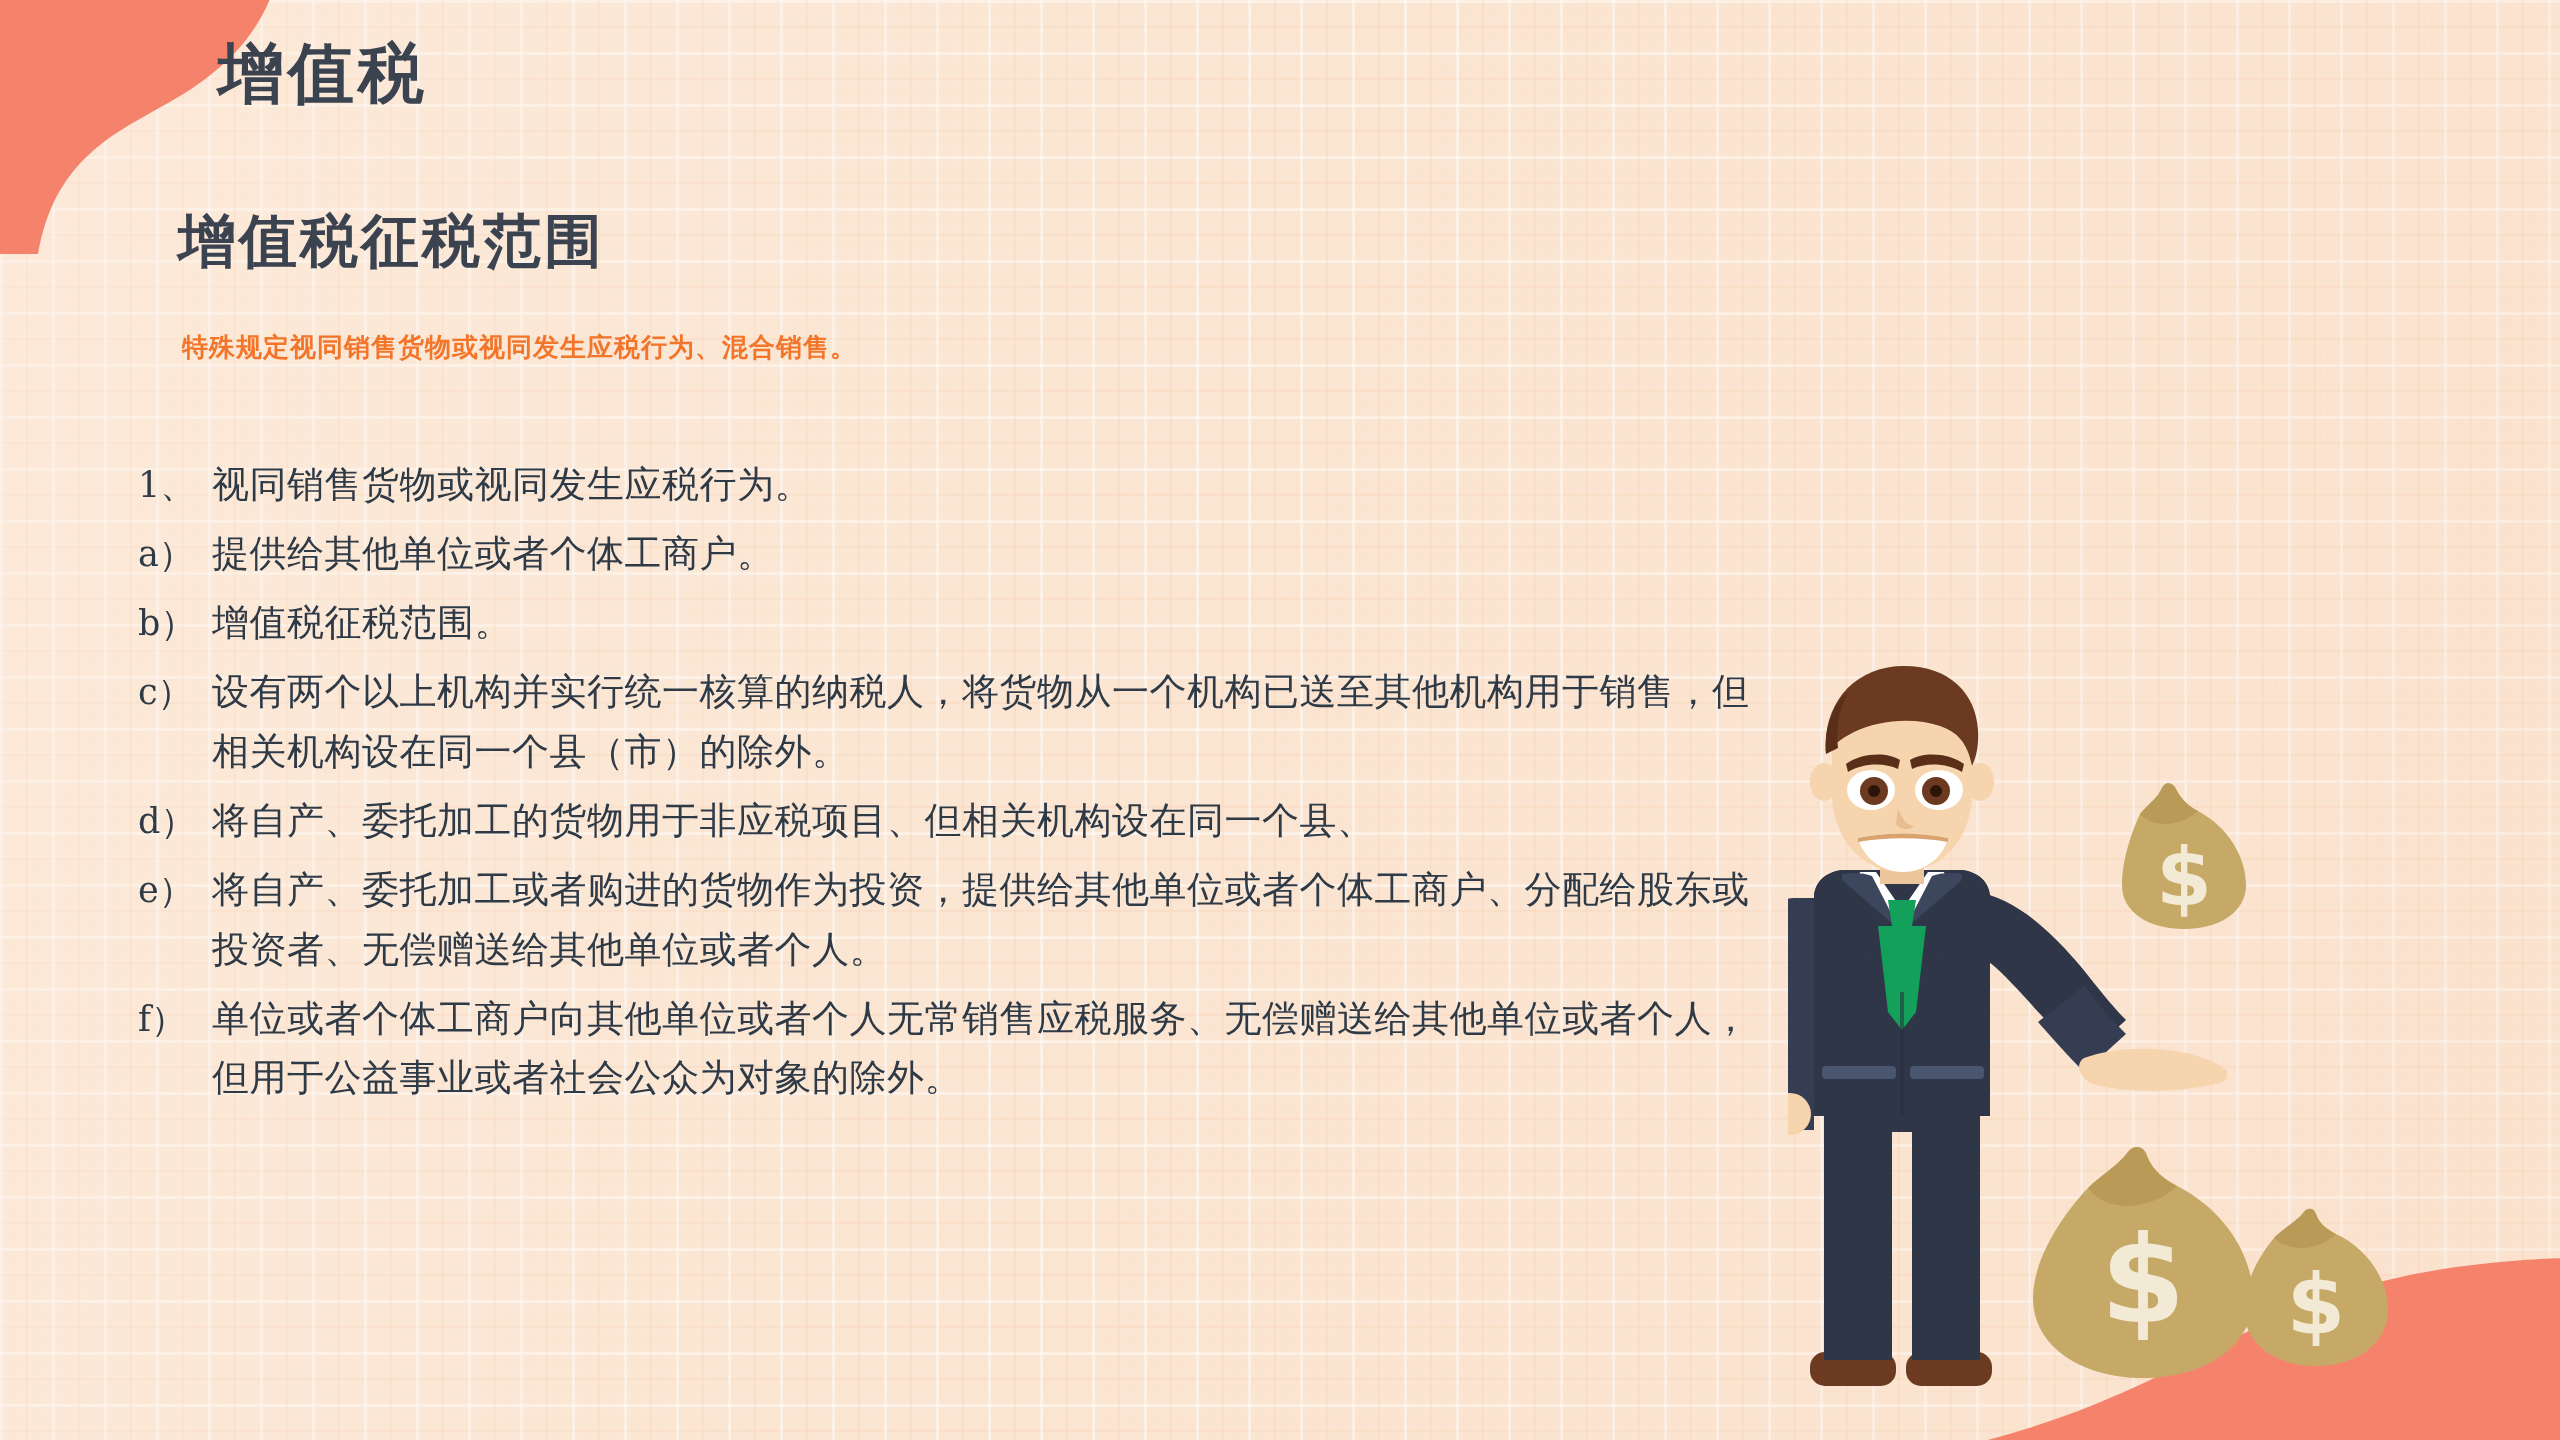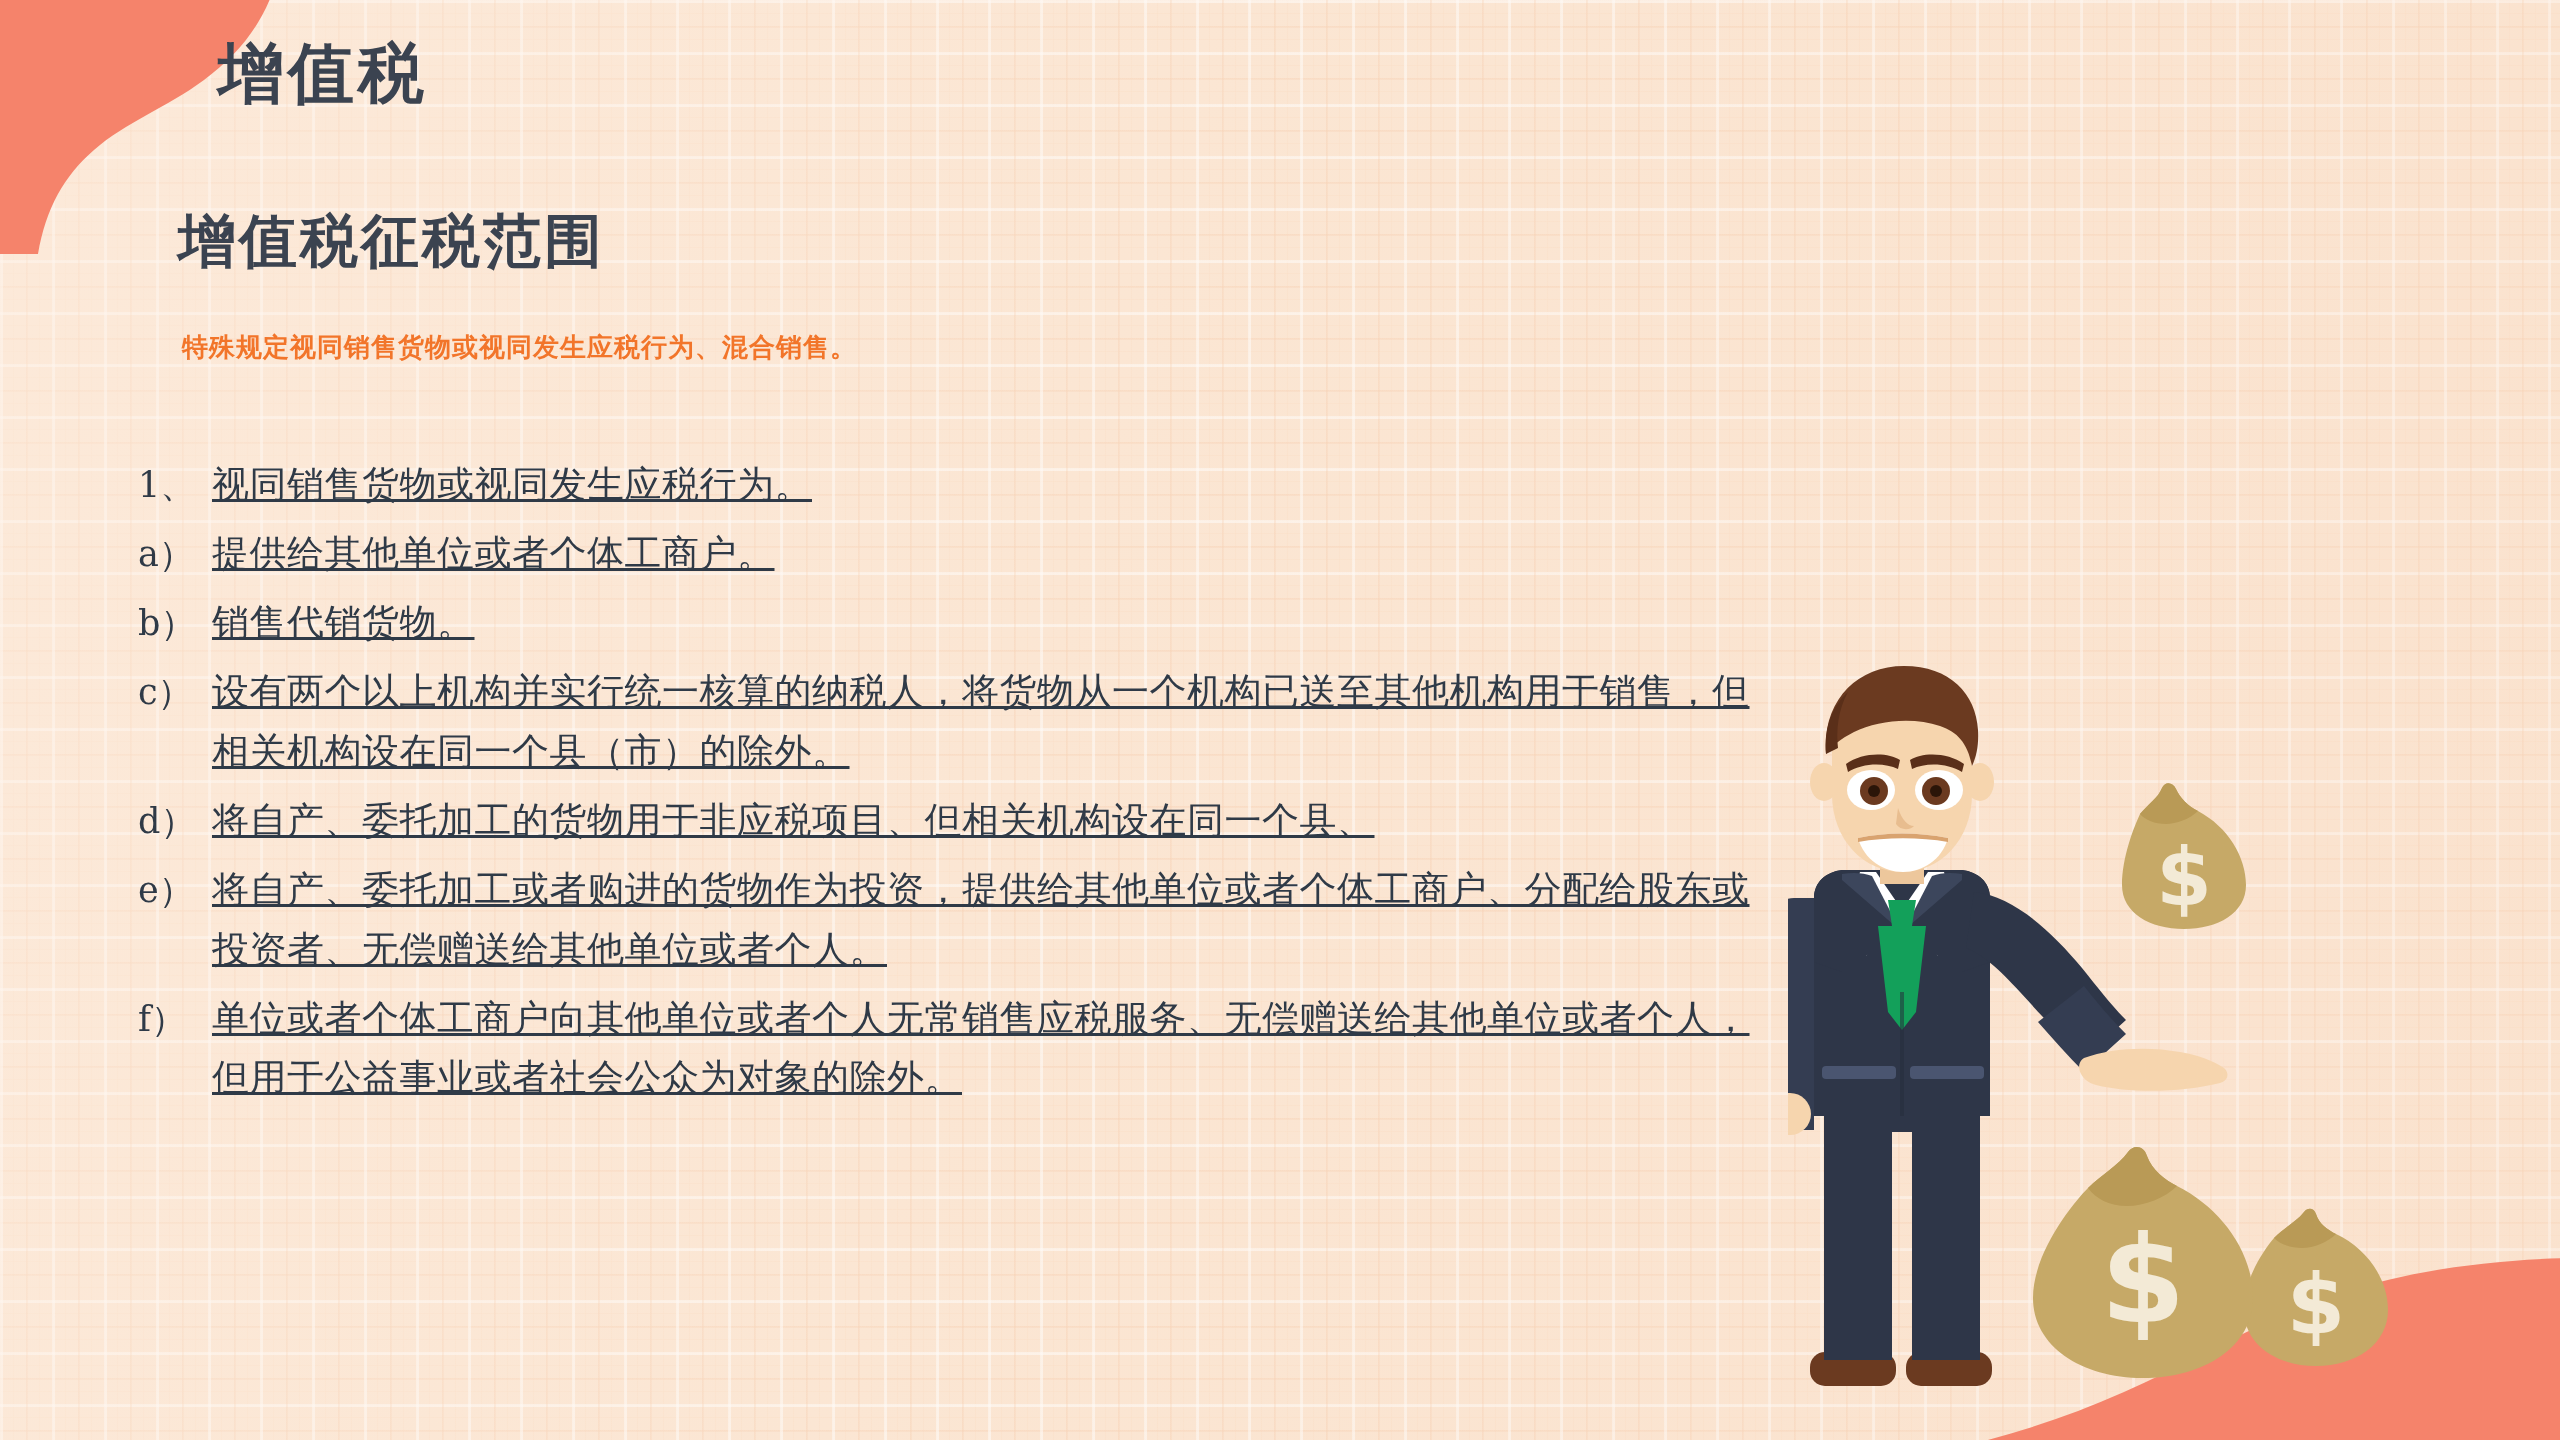--- a/index.html
+++ b/index.html
@@ -88,21 +88,20 @@
     font-family:"DejaVu Serif","Liberation Serif",serif;
     font-size:35px;
     color:#2f3a47;
     padding-top:2px;
     letter-spacing:0px;
   }
   .ptext{
     flex:1 1 auto;
     letter-spacing:0.5px;
     max-width:1570px;
-    text-decoration:underline;
   }
 
   
   #art{
     position:absolute;right:132px;bottom:38px;
     width:640px;height:740px;
   }
 </style>
 </head>
 <body>
@@ -135,21 +134,21 @@
         <span class="ptext">视同销售货物或视同发生应税行为。</span>
       </div>
 
       <div class="para">
         <span class="marker">a）</span>
         <span class="ptext">提供给其他单位或者个体工商户。</span>
       </div>
 
       <div class="para">
         <span class="marker">b）</span>
-        <span class="ptext">销售代销货物。</span>
+        <span class="ptext">增值税征税范围。</span>
       </div>
 
       <div class="para">
         <span class="marker">c）</span>
         <span class="ptext">设有两个以上机构并实行统一核算的纳税人，将货物从一个机构已送至其他机构用于销售，但相关机构设在同一个县（市）的除外。</span>
       </div>
 
       <div class="para">
         <span class="marker">d）</span>
         <span class="ptext">将自产、委托加工的货物用于非应税项目、但相关机构设在同一个县、</span>

